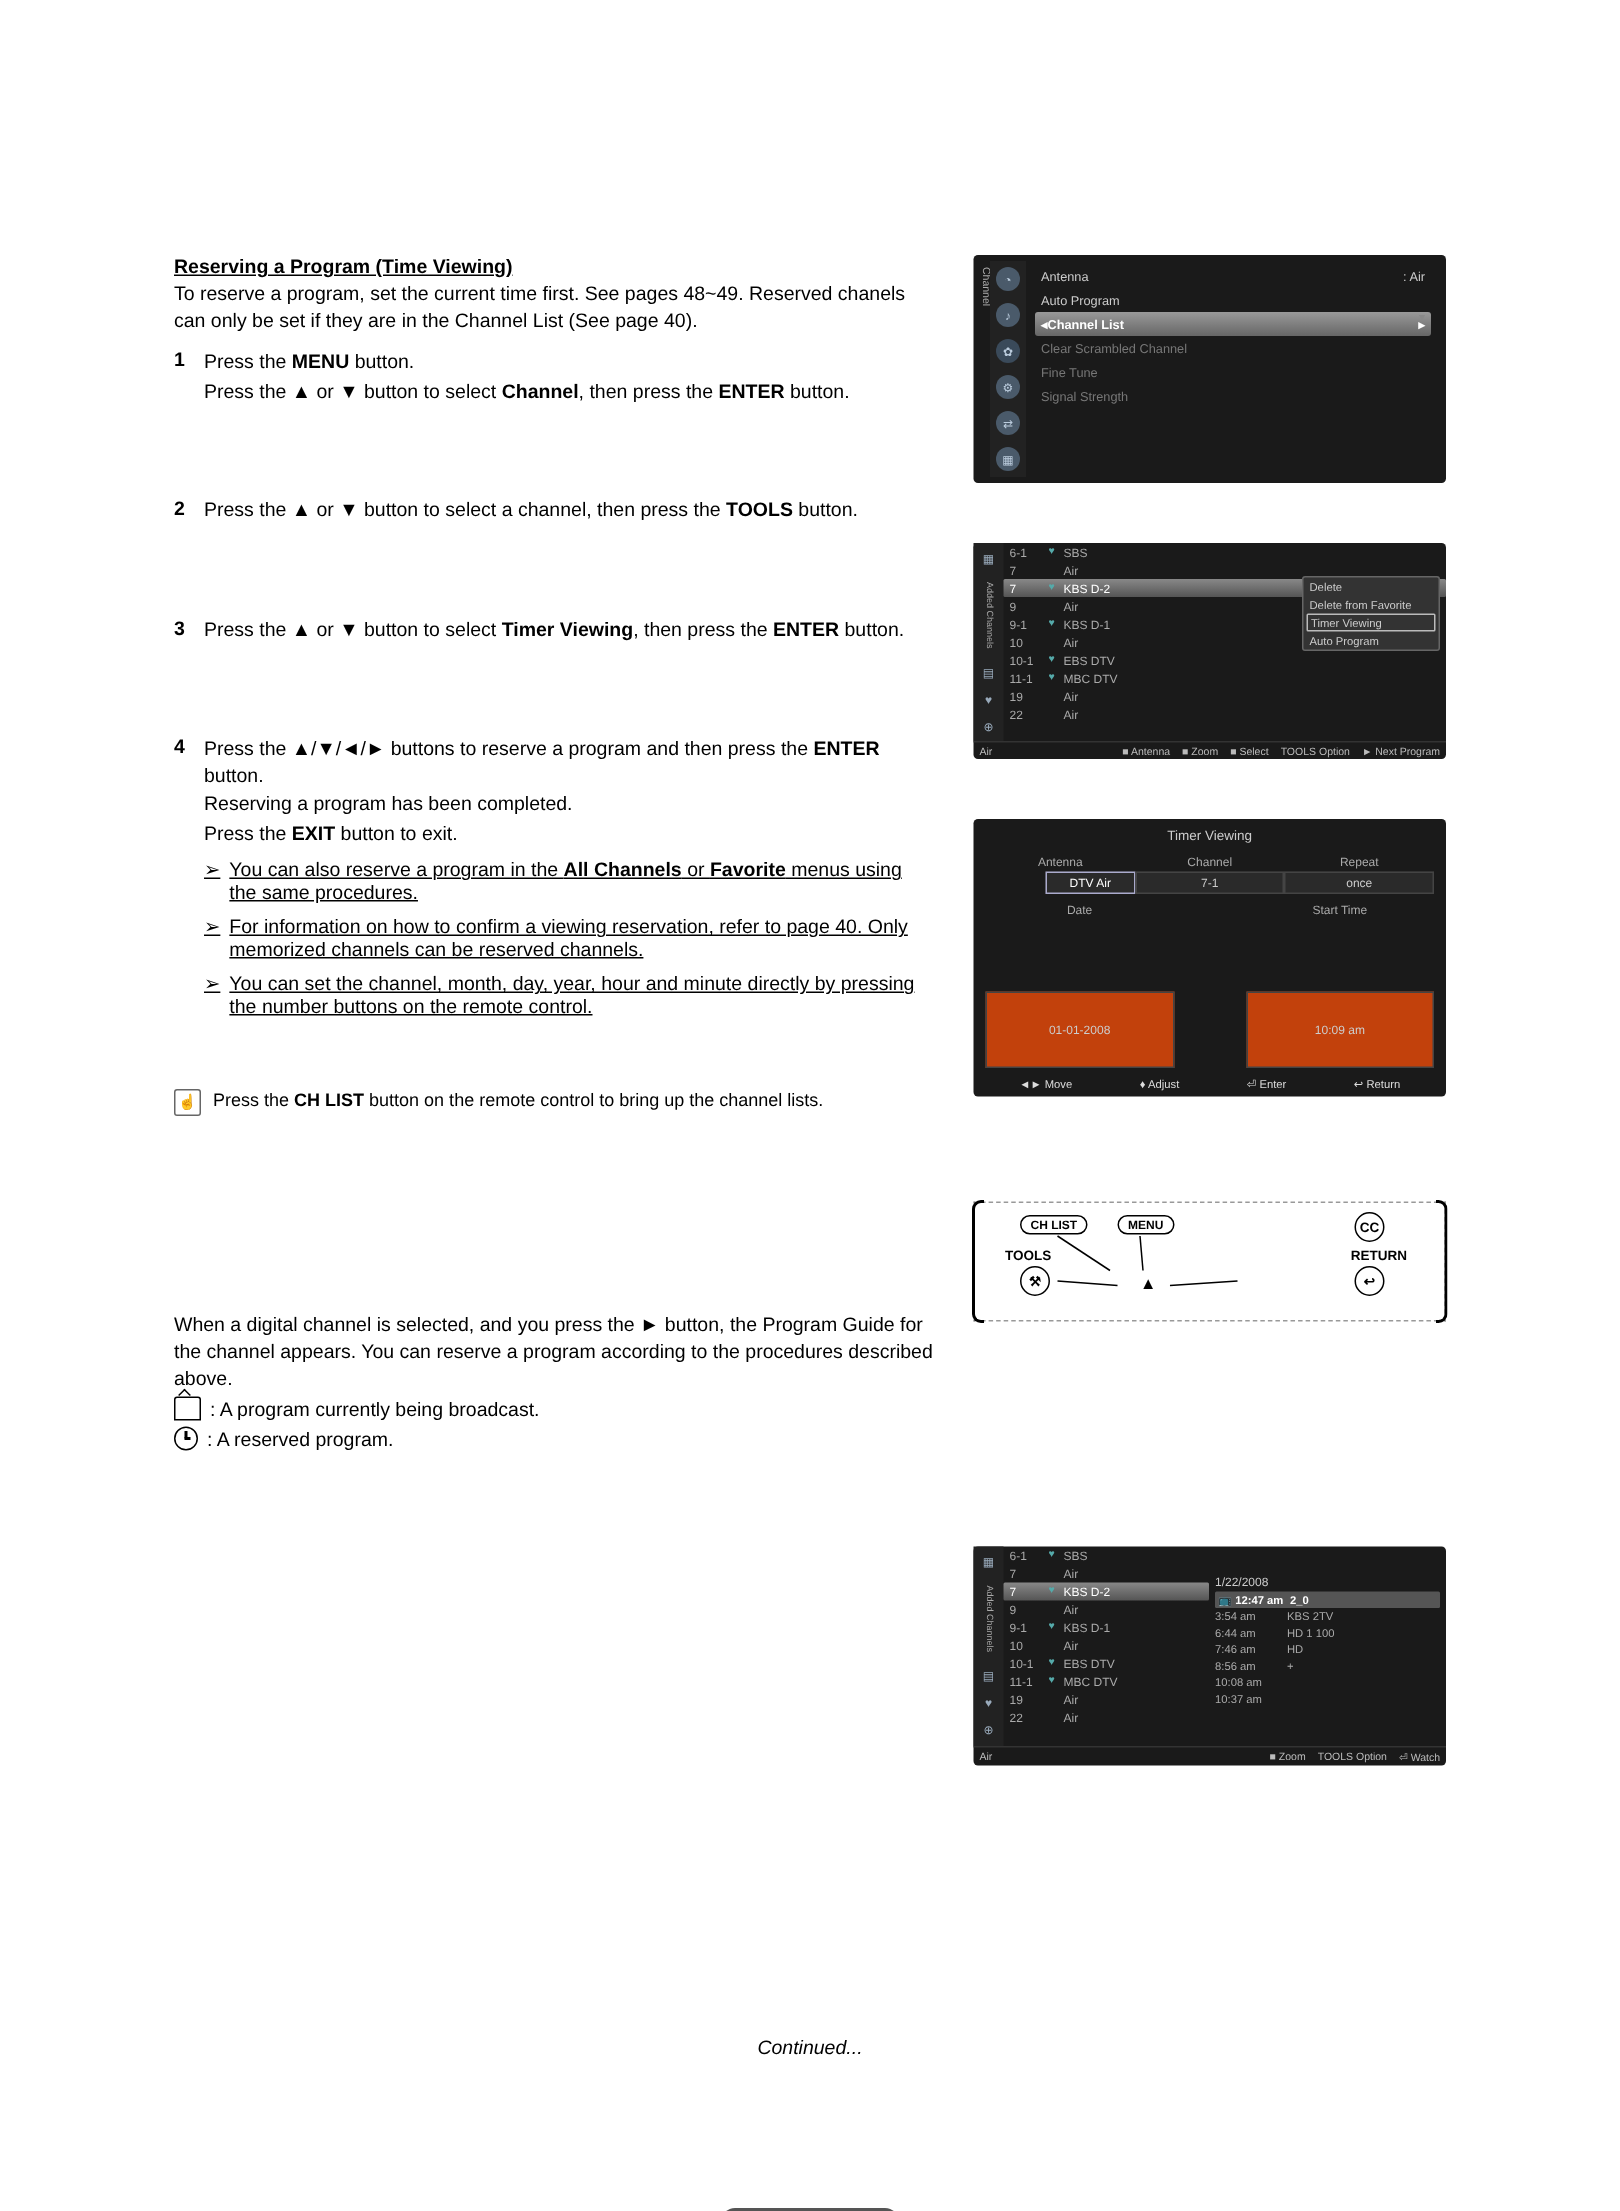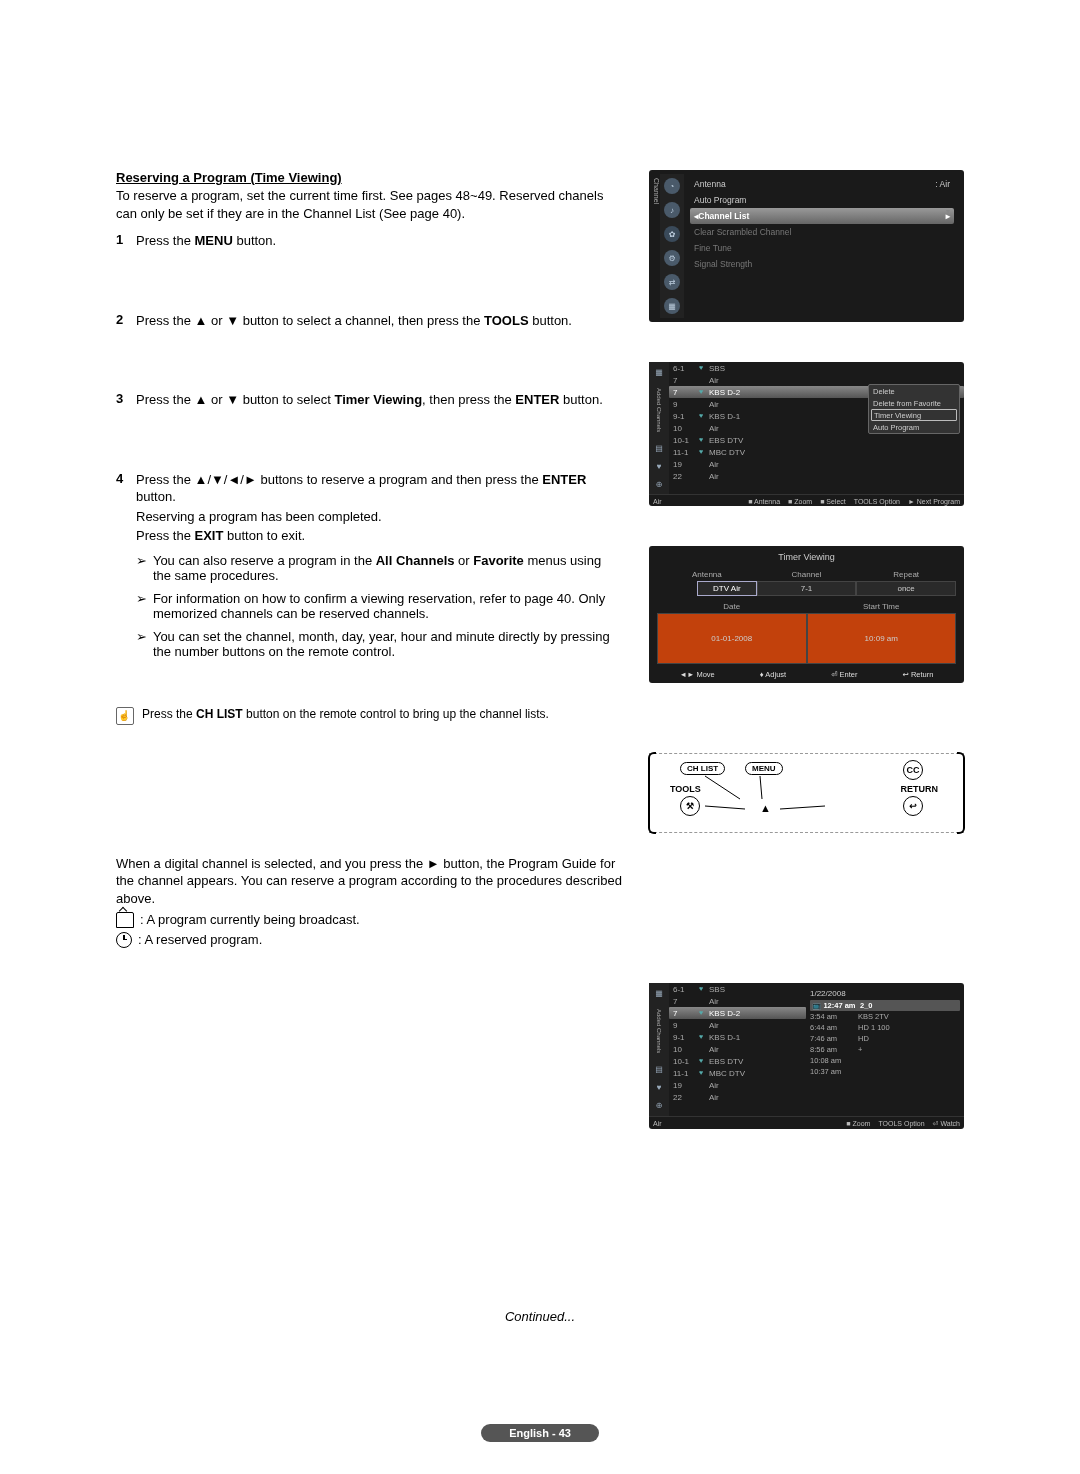--- a/index.html
+++ b/index.html
@@ -45,20 +45,21 @@
     flex-shrink: 0;
   }
   ol.steps > li .body {
     flex: 1;
   }
   .body p { margin: 0 0 2px 0; }
   .bullet-list {
     list-style: none;
     padding: 0;
     margin: 8px 4px 0 0;
+    text-decoration: underline;
   }
   .bullet-list li {
     display: flex;
     margin-bottom: 8px;
   }
   .bullet-list li::before {
     content: "➢";
     margin-right: 6px;
     flex-shrink: 0;
   }
@@ -264,20 +265,21 @@
     border: 1px solid #aac;
     color: #fff;
     margin-left: 40px;
   }
   .timer-grid2 {
     display: grid;
     grid-template-columns: 1fr 1fr;
     text-align: center;
     font-size: 8px;
     margin-top: 4px;
+    gap: 48px;
   }
   .timer-grid2 .hdr { color: #aaa; padding: 2px; }
   .timer-grid2 .val {
     background: #c2410c;
     border: 1px solid #444;
     padding: 20px;
   }
   .timer-footer {
     font-size: 7.5px;
     display: flex;
@@ -317,21 +319,21 @@
     font-size: 9px;
   }
   .r-arrow {
     position: absolute;
     font-size: 11px;
   }
 
   
   .guide-right {
     width: 150px;
-    padding: 4px 4px;
+    padding: 17px 4px;
   }
   .guide-row {
     display: grid;
     grid-template-columns: 48px 1fr;
     font-size: 7.5px;
     padding: 1px 0;
     color: #aaa;
   }
   .guide-row.hl .c1, .guide-row.hl .c2 {
     color: #fff;
@@ -394,20 +396,21 @@
   <div class="main-col">
 
     <div class="section-title">Reserving a Program (Time Viewing)</div>
     <p>To reserve a program, set the current time first. See pages 48~49. Reserved chanels can only be set if they are in the Channel List (See page 40).</p>
 
     <ol class="steps">
       <li>
         <span class="num">1</span>
         <div class="body" id="step1-body">
             <p>Press the <b>MENU</b> button.</p>
+            <p>Press the ▲ or ▼ button to select <b>Channel</b>, then press the <b>ENTER</b> button.</p>
           </div>
       </li>
       <li>
         <span class="num">2</span>
         <div class="body" id="step2-body">
             <p>Press the ▲ or ▼ button to select a channel, then press the <b>TOOLS</b> button.</p>
           </div>
       </li>
       <li>
         <span class="num">3</span>

